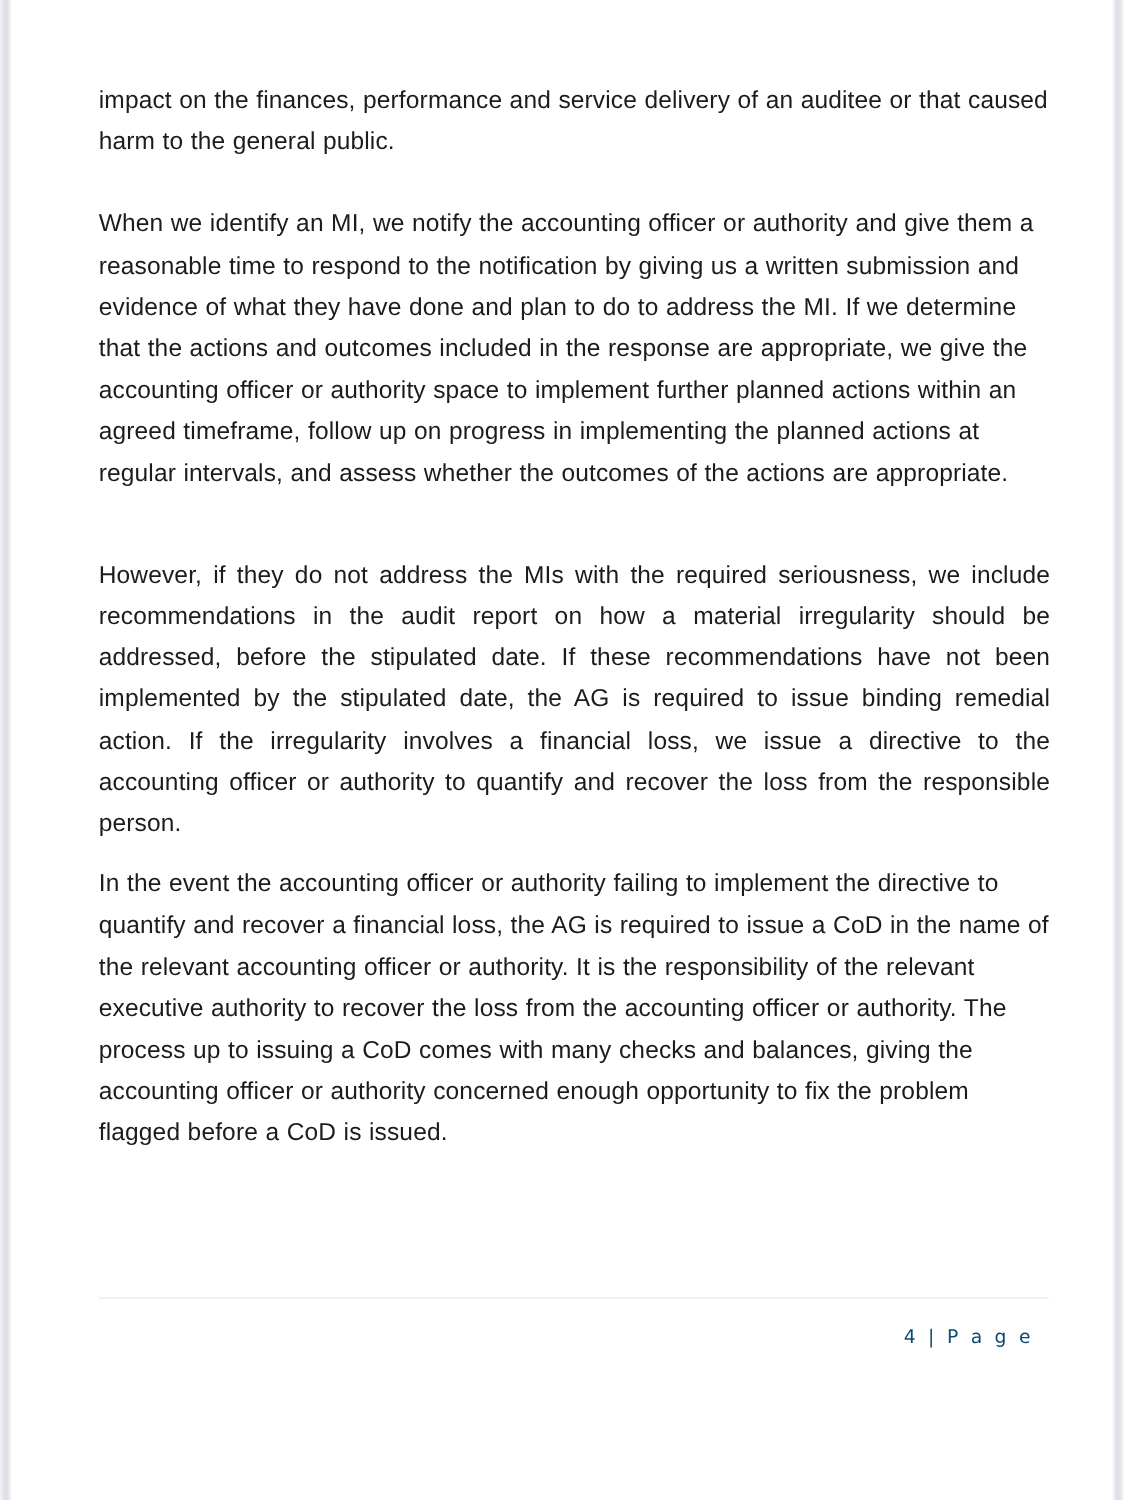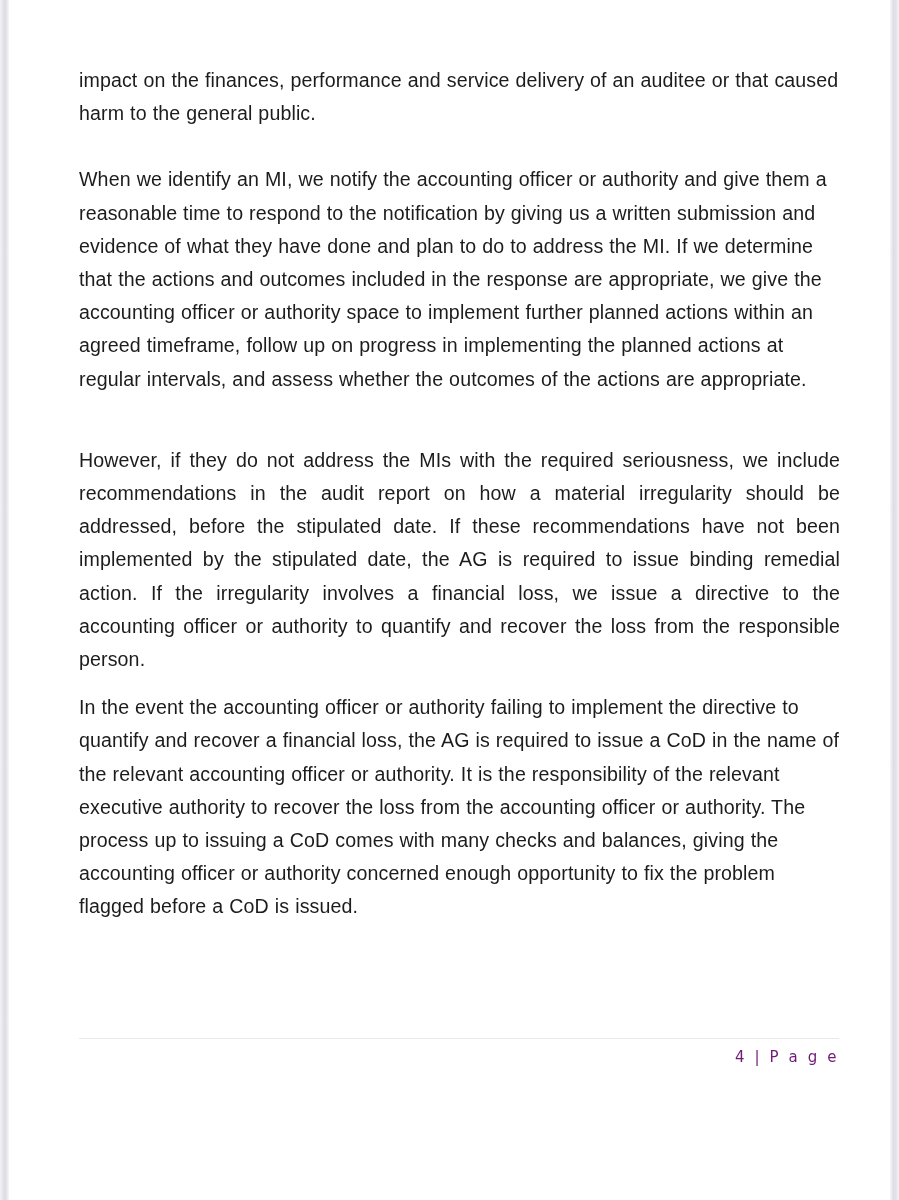--- a/index.html
+++ b/index.html
@@ -79,26 +79,26 @@
     width: 760px;
   }
   .footer-rule {
     width: 100%;
     height: 1px;
     background: #e9e9ec;
     border: 0;
     margin: 0;
   }
   .footer-text {
-    margin: 0;
+    margin: 12px;
     padding-top: 9px;
     text-align: right;
     font-family: "DejaVu Sans", "Liberation Sans", sans-serif;
     font-size: 15px;
-    color: #701a75;
+    color: #0c4a6e;
     letter-spacing: 2.6px;
   }
 </style>
 </head>
 <body>
 
 <div class="page">
 
   <div class="page-edge left"></div>
   <div class="page-edge right"></div>

